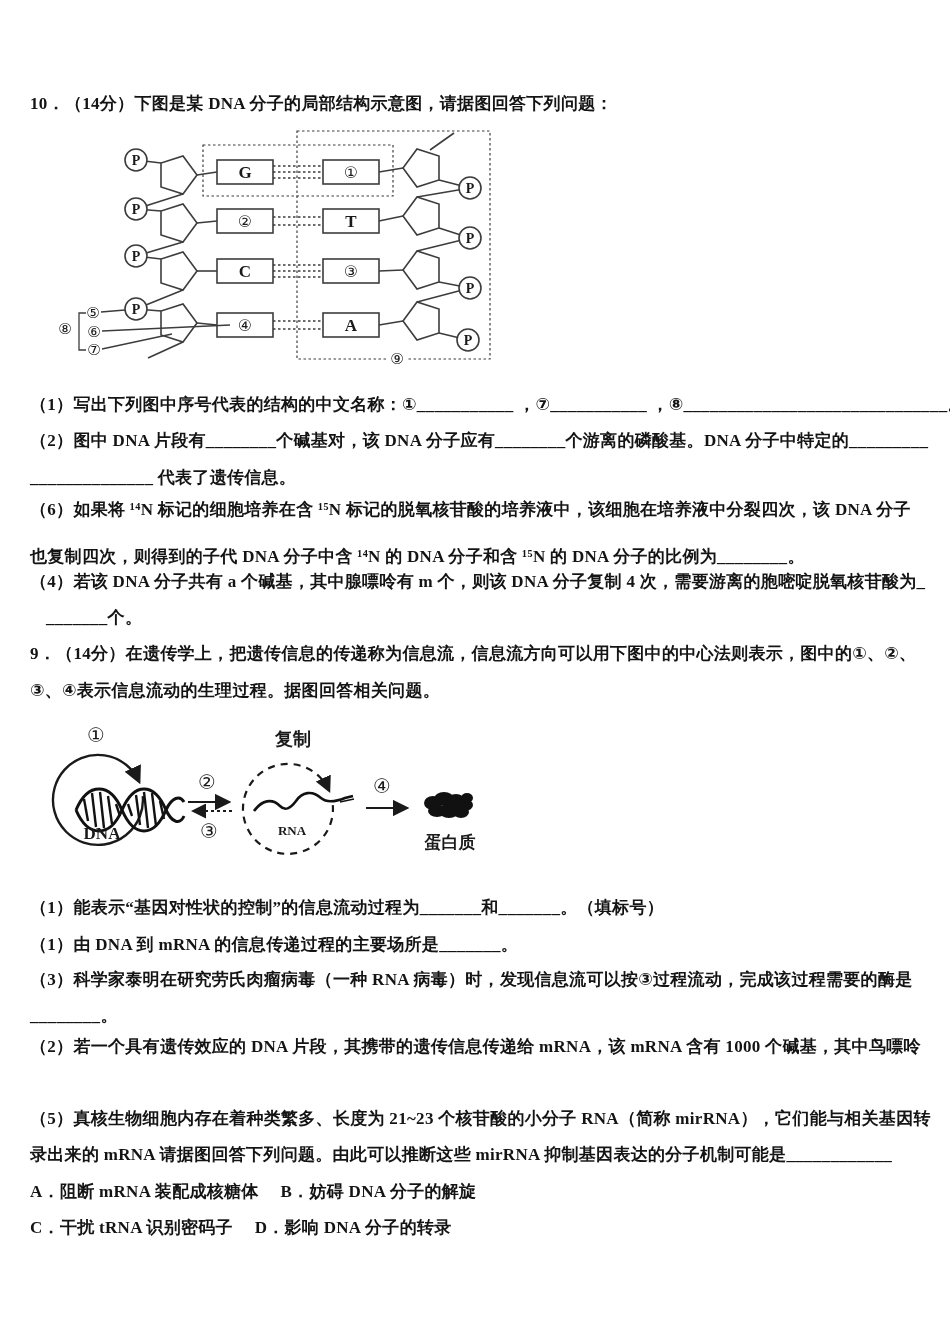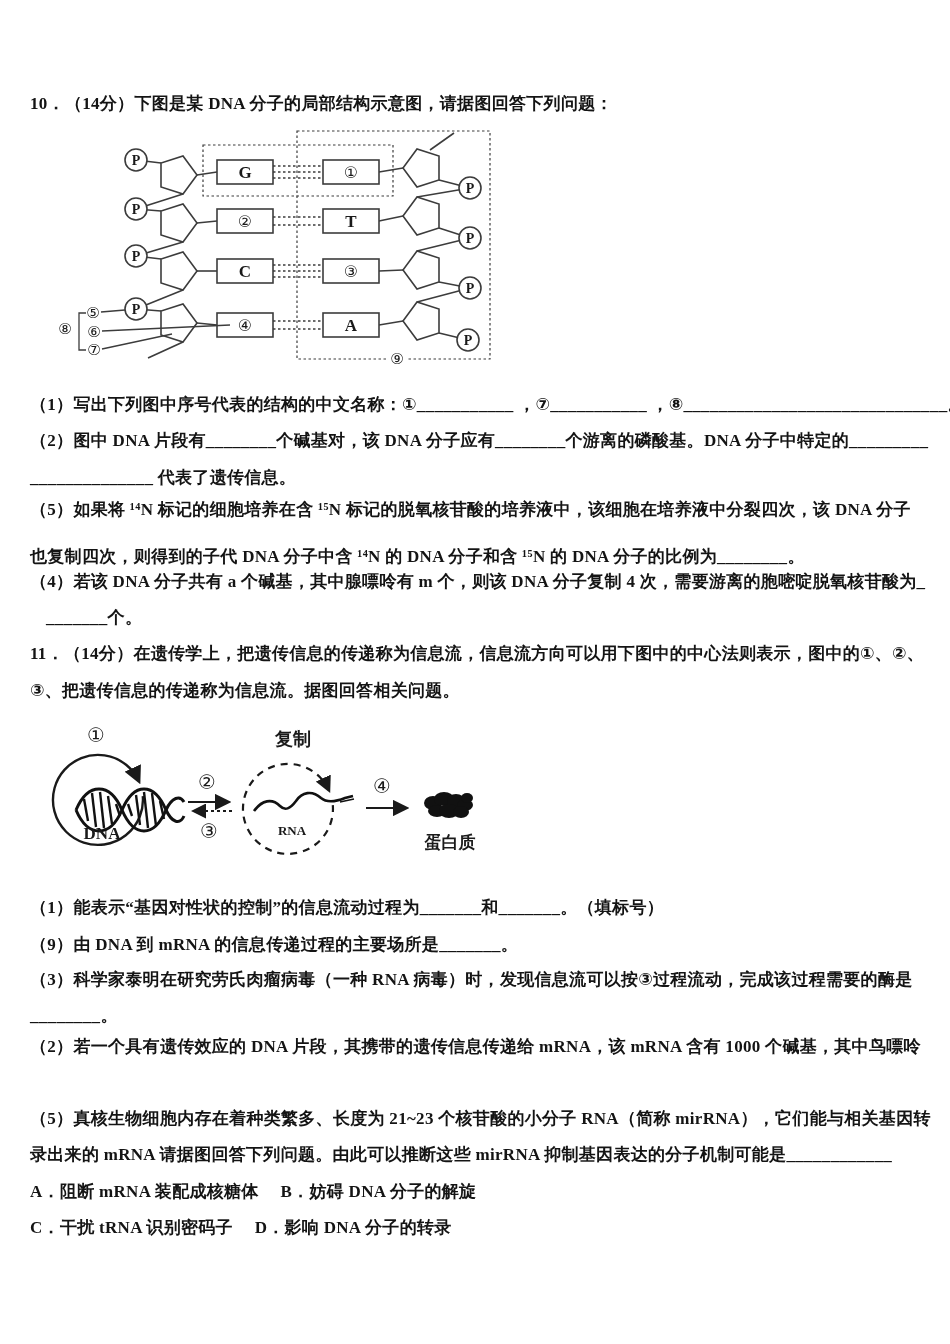--- a/index.html
+++ b/index.html
@@ -155,27 +155,27 @@
       <text x="34" y="209" font-size="15" font-weight="normal">⑥</text>
       <text x="34" y="227" font-size="15" font-weight="normal">⑦</text>
       <text x="5" y="206" font-size="15" font-weight="normal">⑧</text>
       <text x="337" y="236" font-size="15" font-weight="normal">⑨</text>
     </g>
   </svg>
 
   <div class="tline" style="top:396px">（1）写出下列图中序号代表的结构的中文名称：①___________ ，⑦___________ ，⑧______________________________。</div>
   <div class="tline" style="top:432px">（2）图中 DNA 片段有________个碱基对，该 DNA 分子应有________个游离的磷酸基。DNA 分子中特定的_________</div>
   <div class="tline" style="top:469px">______________ 代表了遗传信息。</div>
-  <div class="tline" style="top:501px">（5）如果将 ¹⁴N 标记的细胞培养在含 ¹⁵N 标记的脱氧核苷酸的培养液中，该细胞在培养液中分裂四次，该 DNA 分子</div>
+  <div class="tline" style="top:501px">（6）如果将 ¹⁴N 标记的细胞培养在含 ¹⁵N 标记的脱氧核苷酸的培养液中，该细胞在培养液中分裂四次，该 DNA 分子</div>
   <div class="tline" style="top:548px">也复制四次，则得到的子代 DNA 分子中含 ¹⁴N 的 DNA 分子和含 ¹⁵N 的 DNA 分子的比例为________。</div>
   <div class="tline" style="top:573px">（4）若该 DNA 分子共有 a 个碱基，其中腺嘌呤有 m 个，则该 DNA 分子复制 4 次，需要游离的胞嘧啶脱氧核苷酸为_</div>
   <div class="tline indent1" style="top:609px">_______个。</div>
 
-  <div class="tline" style="top:645px">11．（14分）在遗传学上，把遗传信息的传递称为信息流，信息流方向可以用下图中的中心法则表示，图中的①、②、</div>
-  <div class="tline" style="top:682px">③、把遗传信息的传递称为信息流。据图回答相关问题。</div>
+  <div class="tline" style="top:645px">9．（14分）在遗传学上，把遗传信息的传递称为信息流，信息流方向可以用下图中的中心法则表示，图中的①、②、</div>
+  <div class="tline" style="top:682px">③、④表示信息流动的生理过程。据图回答相关问题。</div>
 
   <svg class="diagram" style="left:30px; top:712px;" width="480" height="180" viewBox="0 0 480 180">
     <defs>
       <marker id="arrowB" viewBox="0 0 10 10" refX="8" refY="5" markerWidth="7.5" markerHeight="7.5" orient="auto-start-reverse">
         <path d="M0,0 L10,5 L0,10 z" fill="#1a1a1a"></path>
       </marker>
     </defs>
 
     <path d="M112.8,84.1 A45,45 0 1 1 108.8,69" fill="none" stroke="#1a1a1a" stroke-width="2.4" marker-end="url(#arrowB)"></path>
 
@@ -224,21 +224,21 @@
       <text x="179" y="126" font-size="20">③</text>
       <text x="352" y="81" font-size="20">④</text>
       <text x="263" y="33" font-size="18" font-weight="bold">复制</text>
       <text x="72" y="127" font-size="17" font-weight="bold">DNA</text>
       <text x="262" y="123" font-size="13" font-weight="bold" font-family="'Liberation Sans','DejaVu Sans',sans-serif">RNA</text>
       <text x="420" y="136" font-size="17" font-weight="bold">蛋白质</text>
     </g>
   </svg>
 
   <div class="tline" style="top:899px">（1）能表示“基因对性状的控制”的信息流动过程为_______和_______。（填标号）</div>
-  <div class="tline" style="top:936px">（9）由 DNA 到 mRNA 的信息传递过程的主要场所是_______。</div>
+  <div class="tline" style="top:936px">（1）由 DNA 到 mRNA 的信息传递过程的主要场所是_______。</div>
   <div class="tline" style="top:971px">（3）科学家泰明在研究劳氏肉瘤病毒（一种 RNA 病毒）时，发现信息流可以按③过程流动，完成该过程需要的酶是</div>
   <div class="tline" style="top:1007px">________。</div>
   <div class="tline" style="top:1038px">（2）若一个具有遗传效应的 DNA 片段，其携带的遗传信息传递给 mRNA，该 mRNA 含有 1000 个碱基，其中鸟嘌呤</div>
   <div class="tline" style="top:1110px">（5）真核生物细胞内存在着种类繁多、长度为 21~23 个核苷酸的小分子 RNA（简称 mirRNA），它们能与相关基因转</div>
   <div class="tline" style="top:1146px">录出来的 mRNA 请据图回答下列问题。由此可以推断这些 mirRNA 抑制基因表达的分子机制可能是____________</div>
   <div class="tline" style="top:1183px">A．阻断 mRNA 装配成核糖体　 B．妨碍 DNA 分子的解旋</div>
   <div class="tline" style="top:1219px">C．干扰 tRNA 识别密码子　 D．影响 DNA 分子的转录</div>
 
 </div>
 

